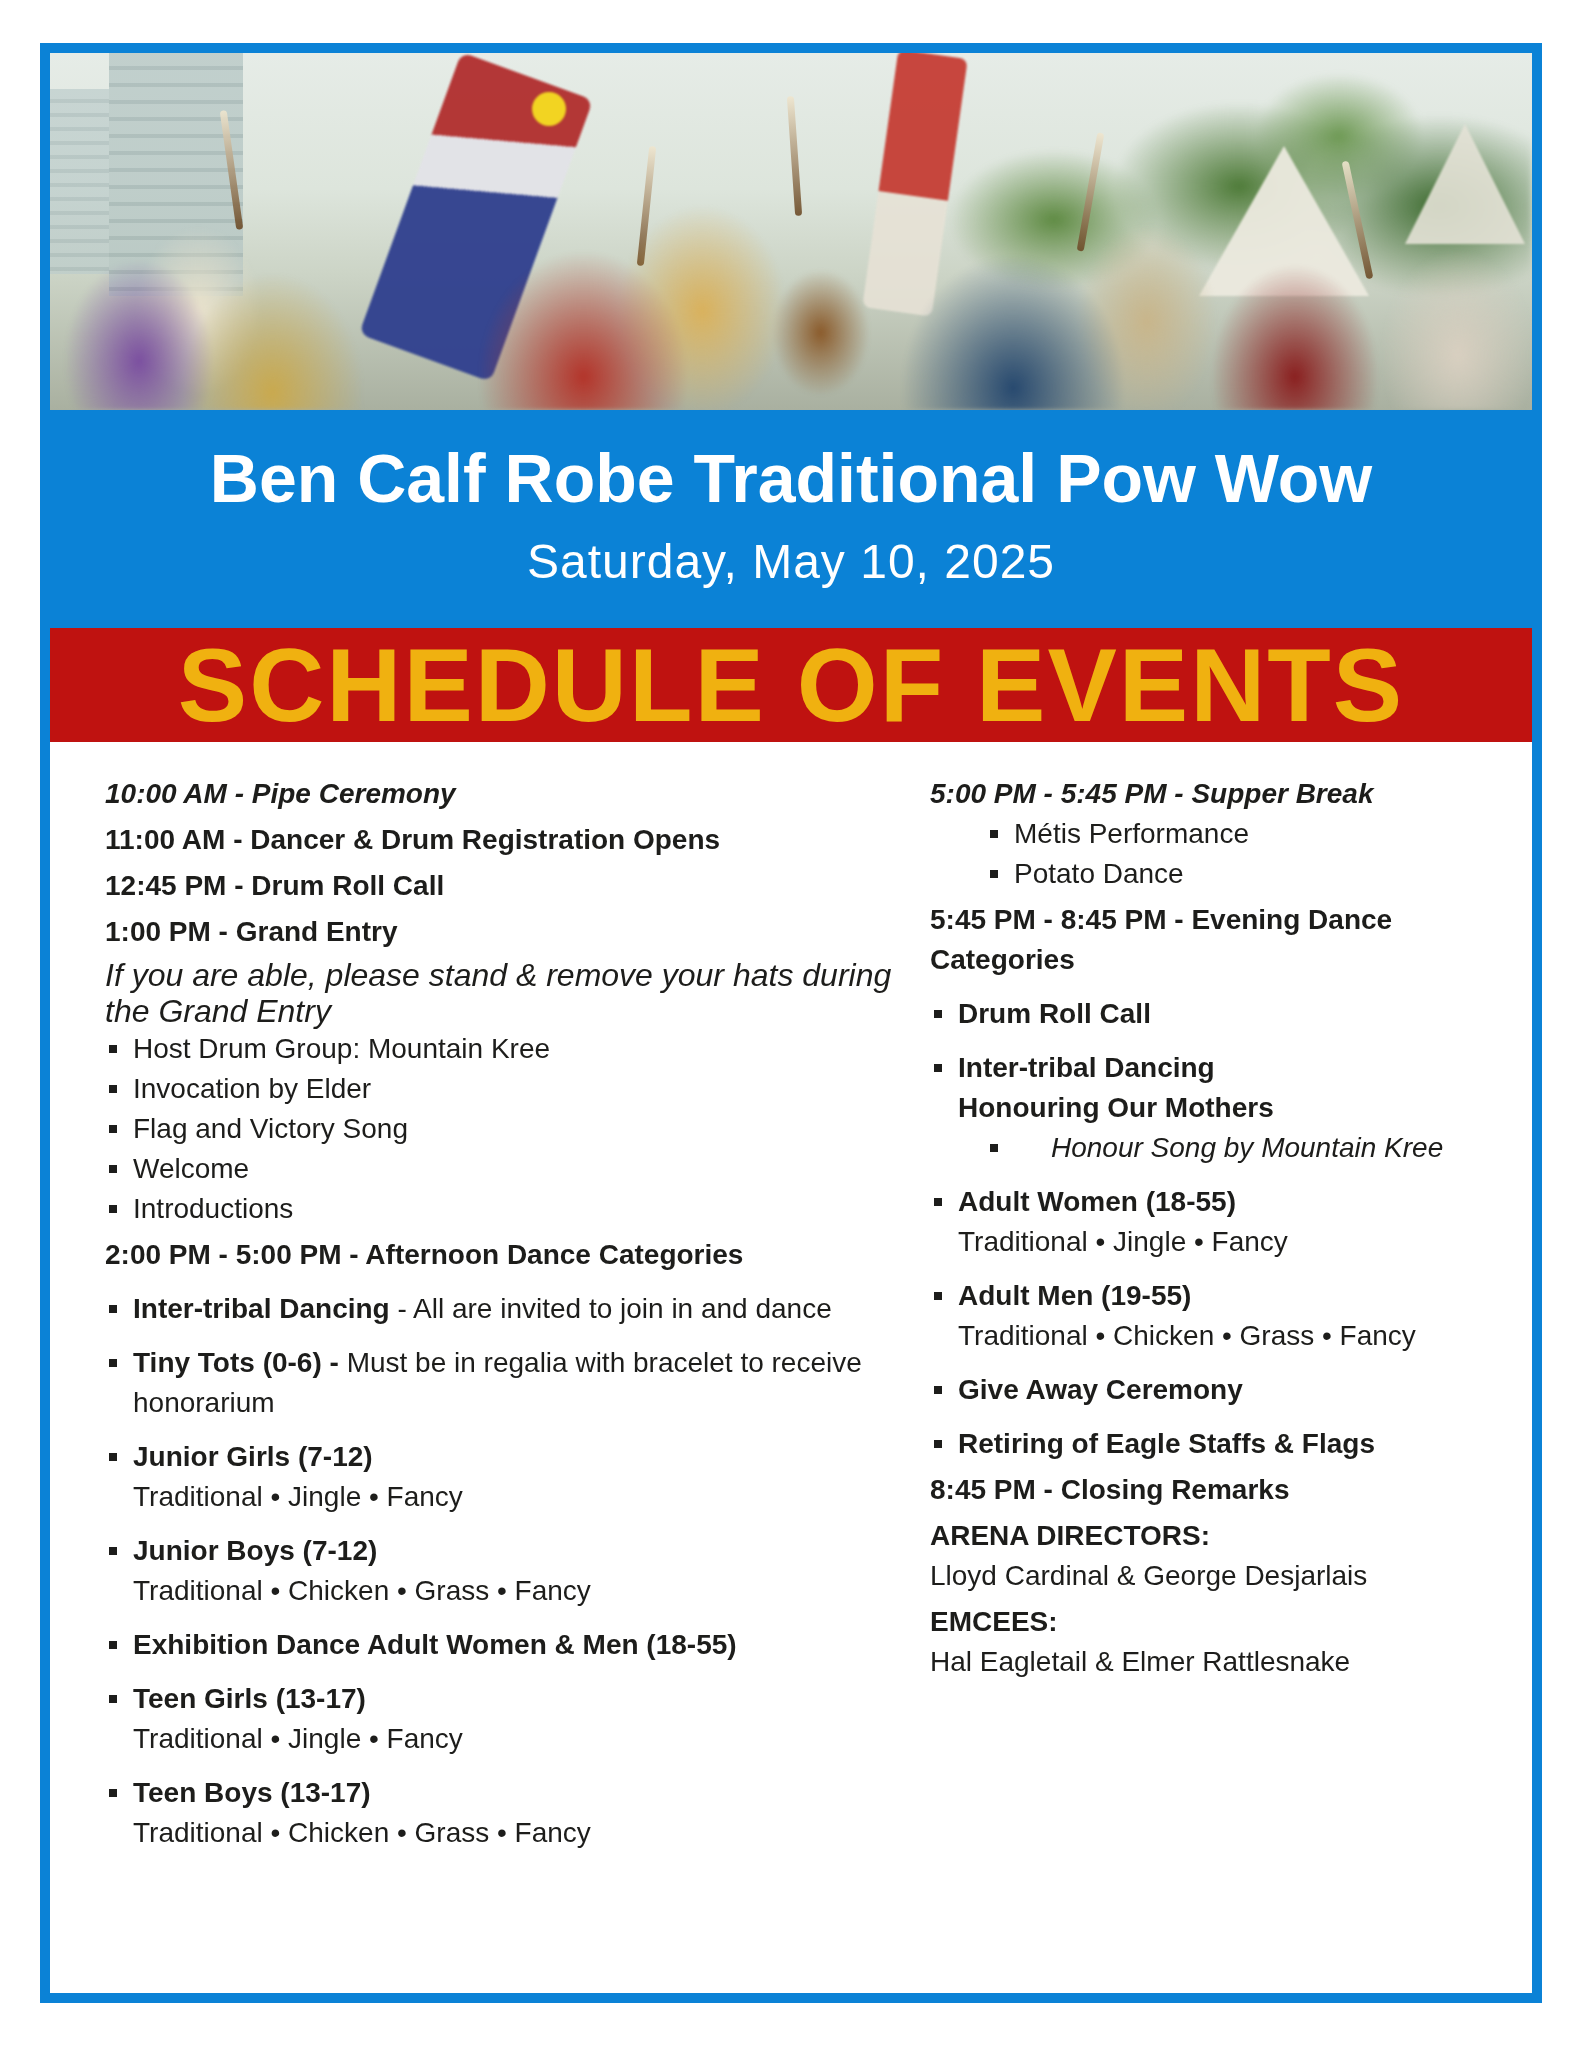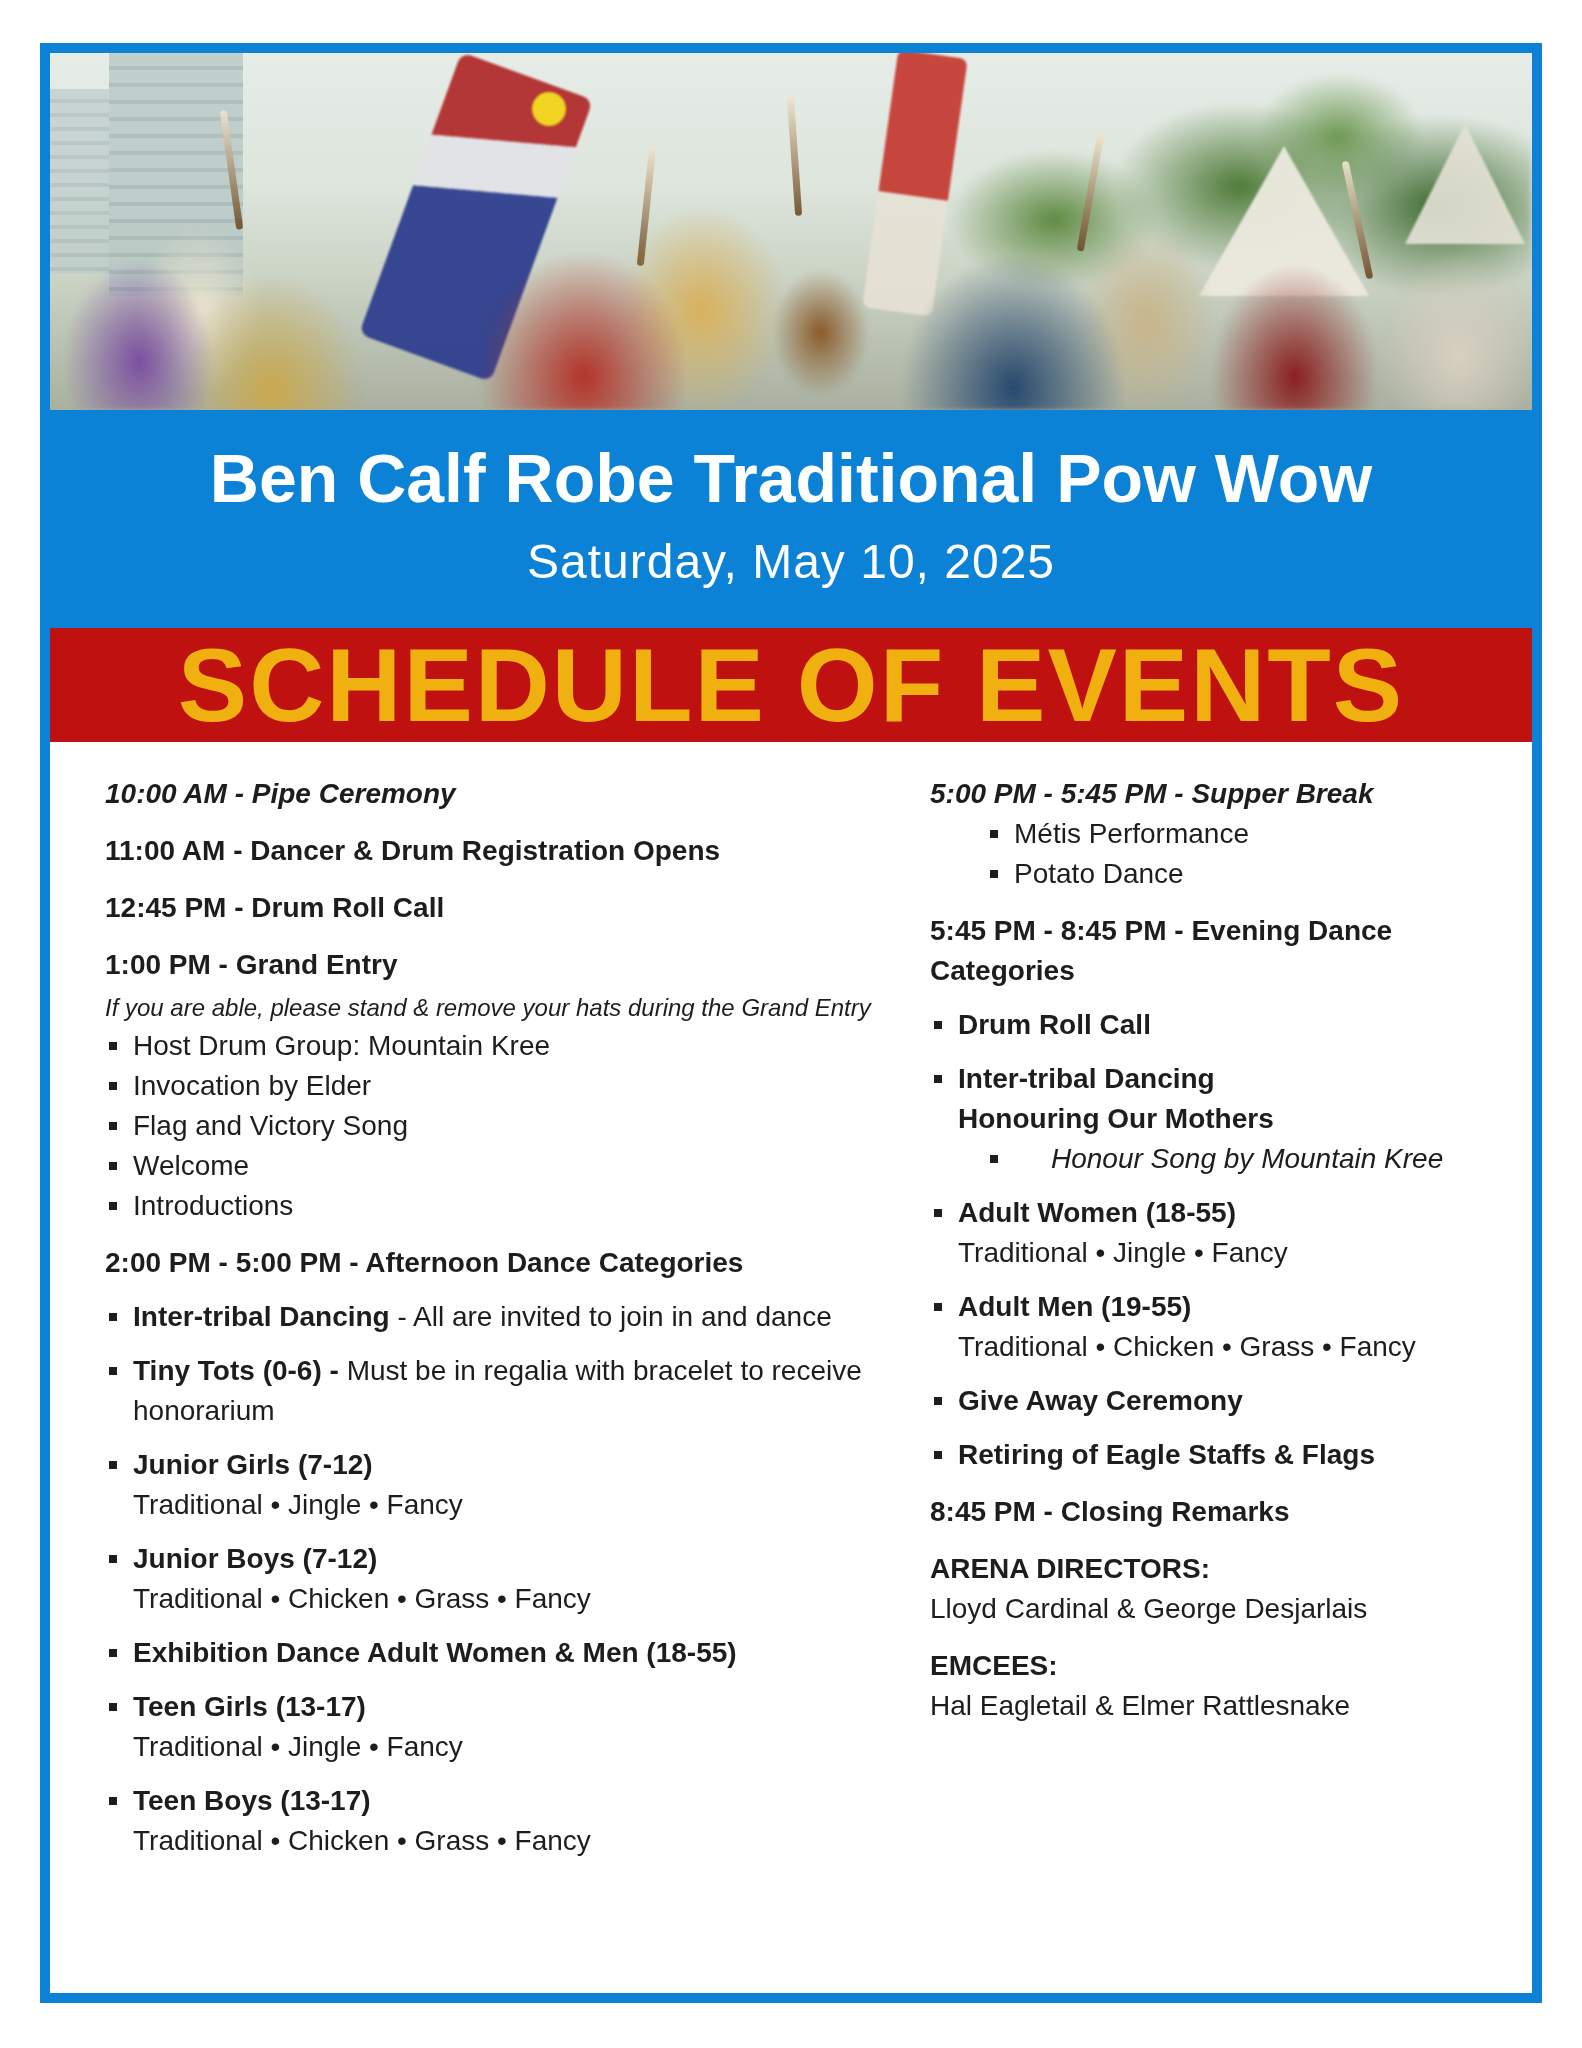--- a/index.html
+++ b/index.html
@@ -80,23 +80,23 @@
   
   .band-red { flex:0 0 auto; height:114px; background:var(--red);
     display:flex; align-items:center; justify-content:center; }
   .banner-text { color:var(--gold); font-size:104px; font-weight:700; letter-spacing:2px; line-height:1; }
 
   
   .cols { display:flex; padding:32px 0 0 55px; font-size:28px; line-height:40px; }
   .col-left  { width:825px; flex:0 0 auto; }
   .col-right { width:565px; flex:0 0 auto; }
 
-  .hd { font-weight:700; margin-top:17px; }
+  .hd { font-weight:700; margin-top:6px; }
   .col-left > :first-child, .col-right > :first-child { margin-top:0;font-style:italic; }
-  .note { font-style:italic; font-size:24px; line-height:36px; margin-top:5px; }
+  .note { font-style:italic; font-size:32px; line-height:36px; margin-top:5px; }
 
   .li { display:flex; margin-top:14px; }
   .li.t0 { margin-top:0; }
   .sq { flex:0 0 8px; width:8px; height:8px; background:var(--ink); margin:16px 16px 0 4px; }
   .txt { flex:1; min-width:0; }
   .b { font-weight:700; }
   .ind { margin-left:56px; }
   .it { font-style:italic;gap:37px; }
 </style>
 </head>

